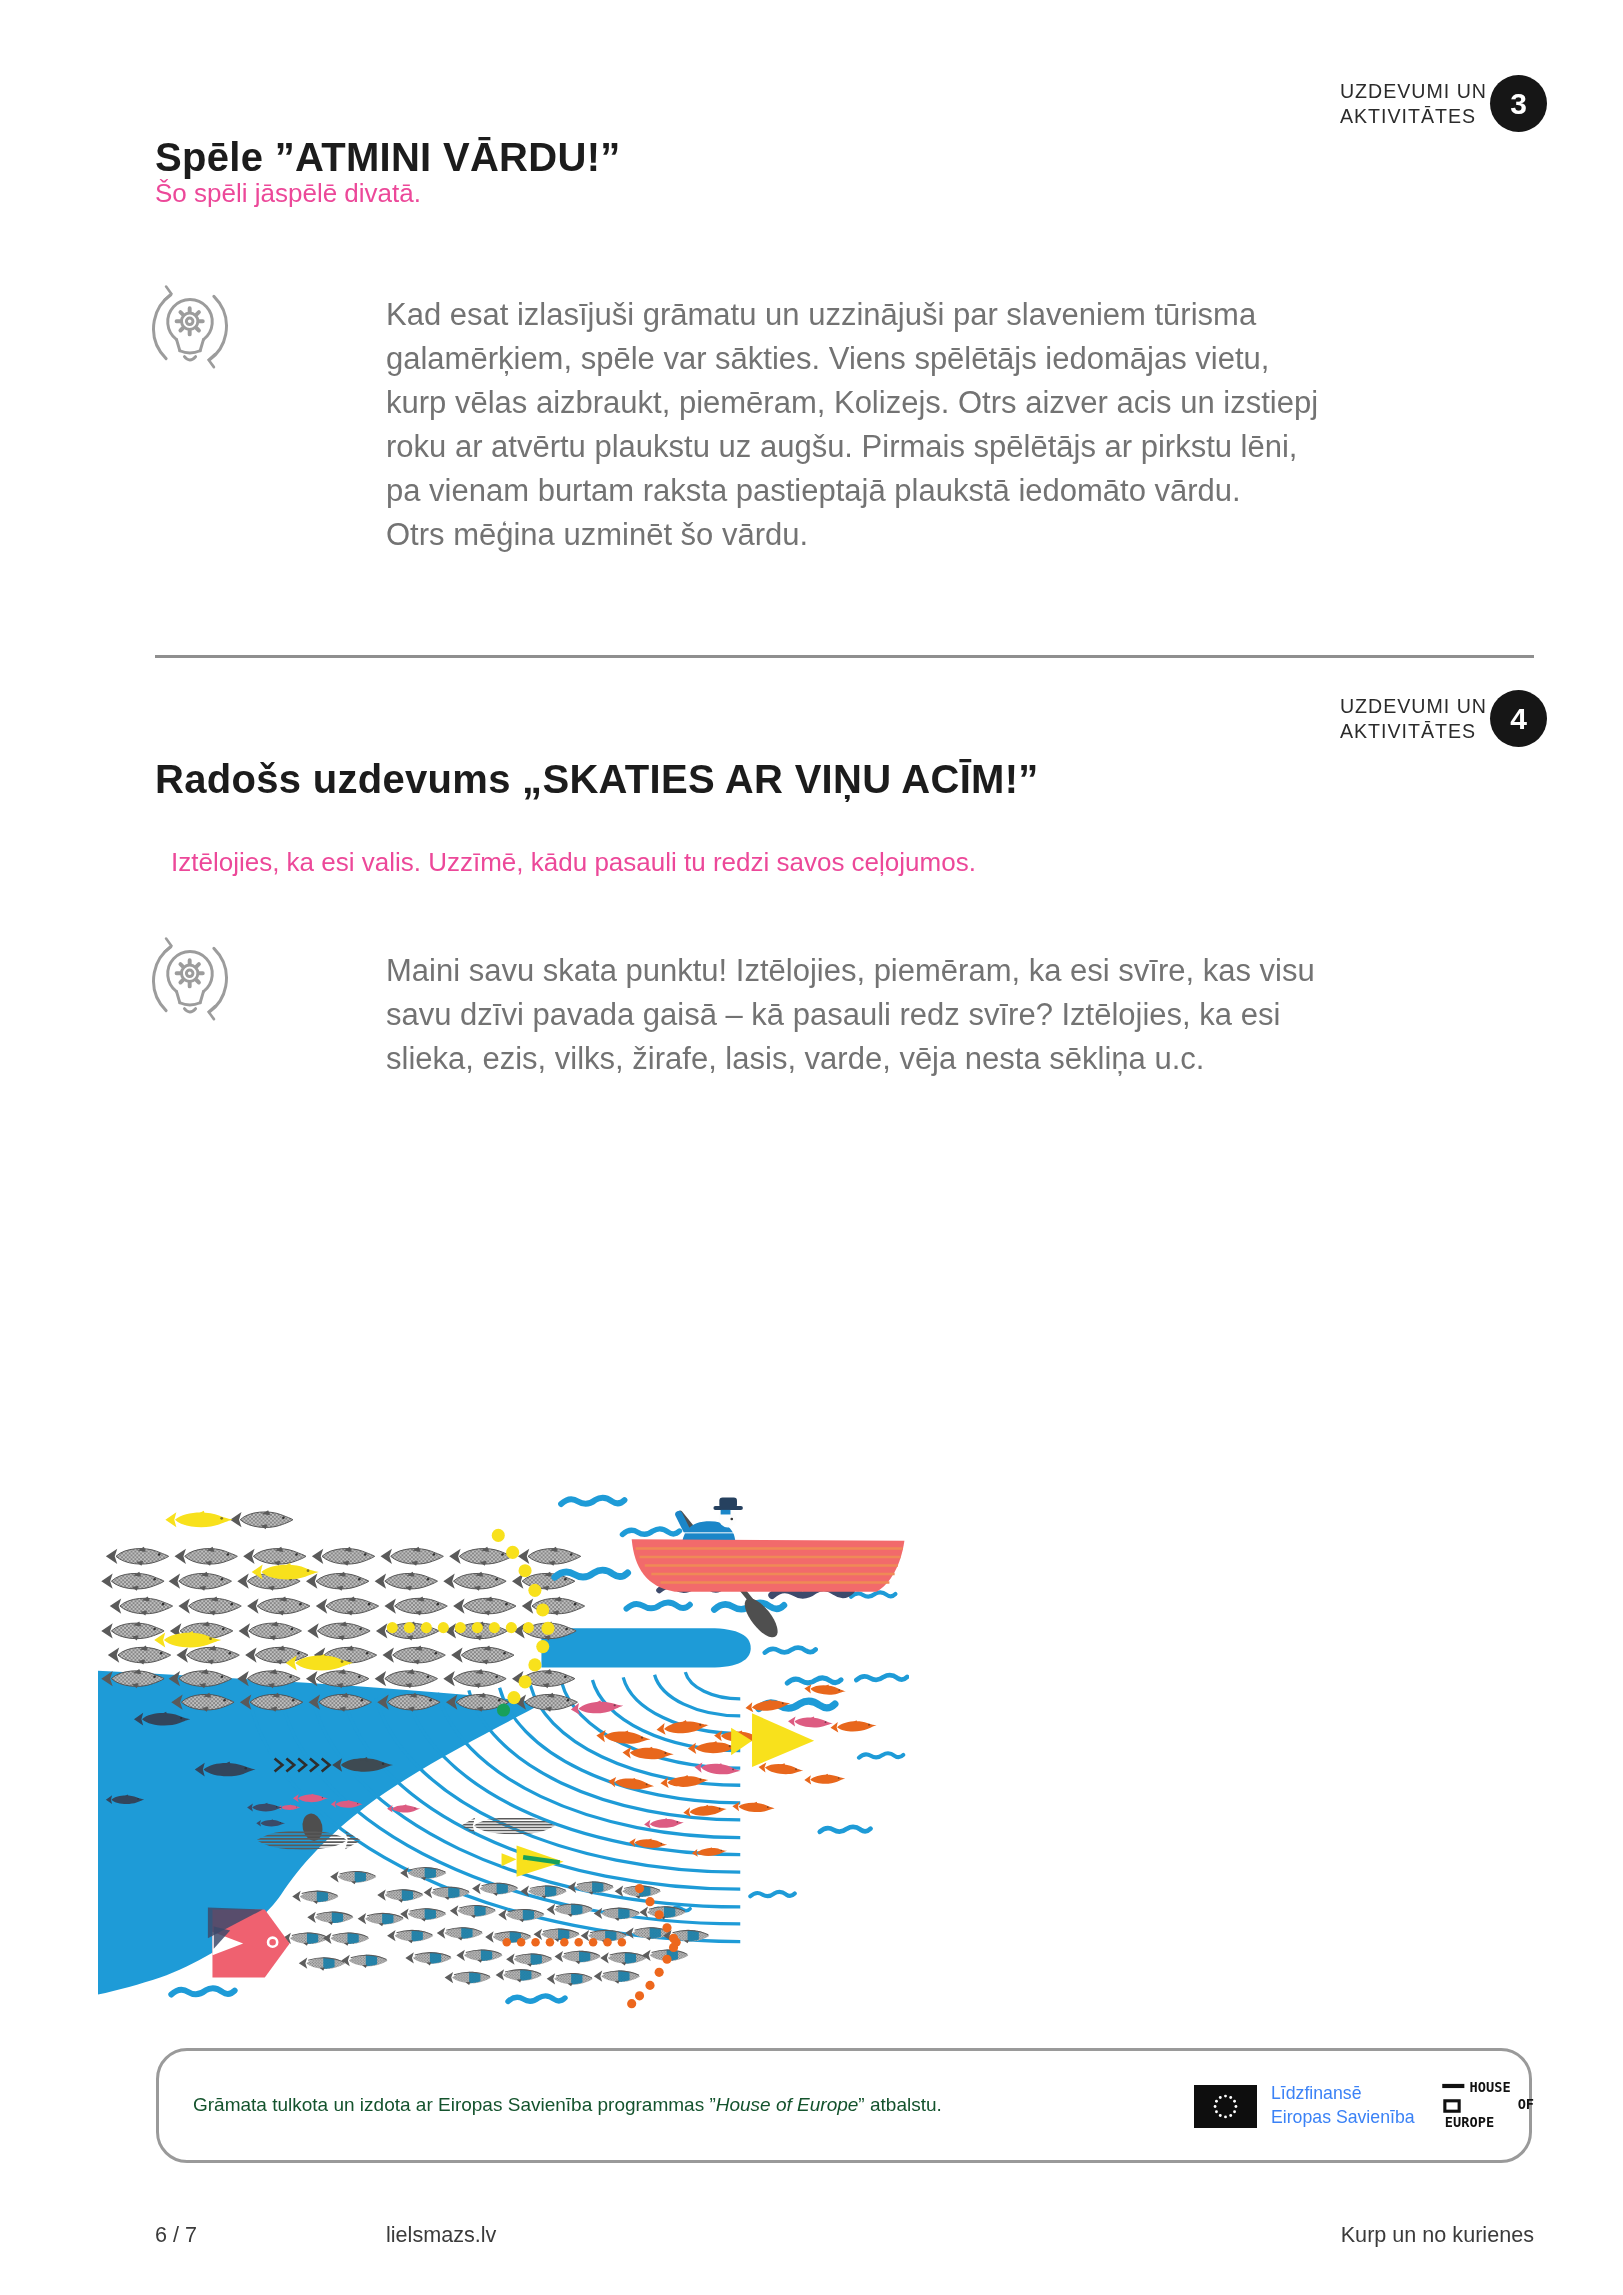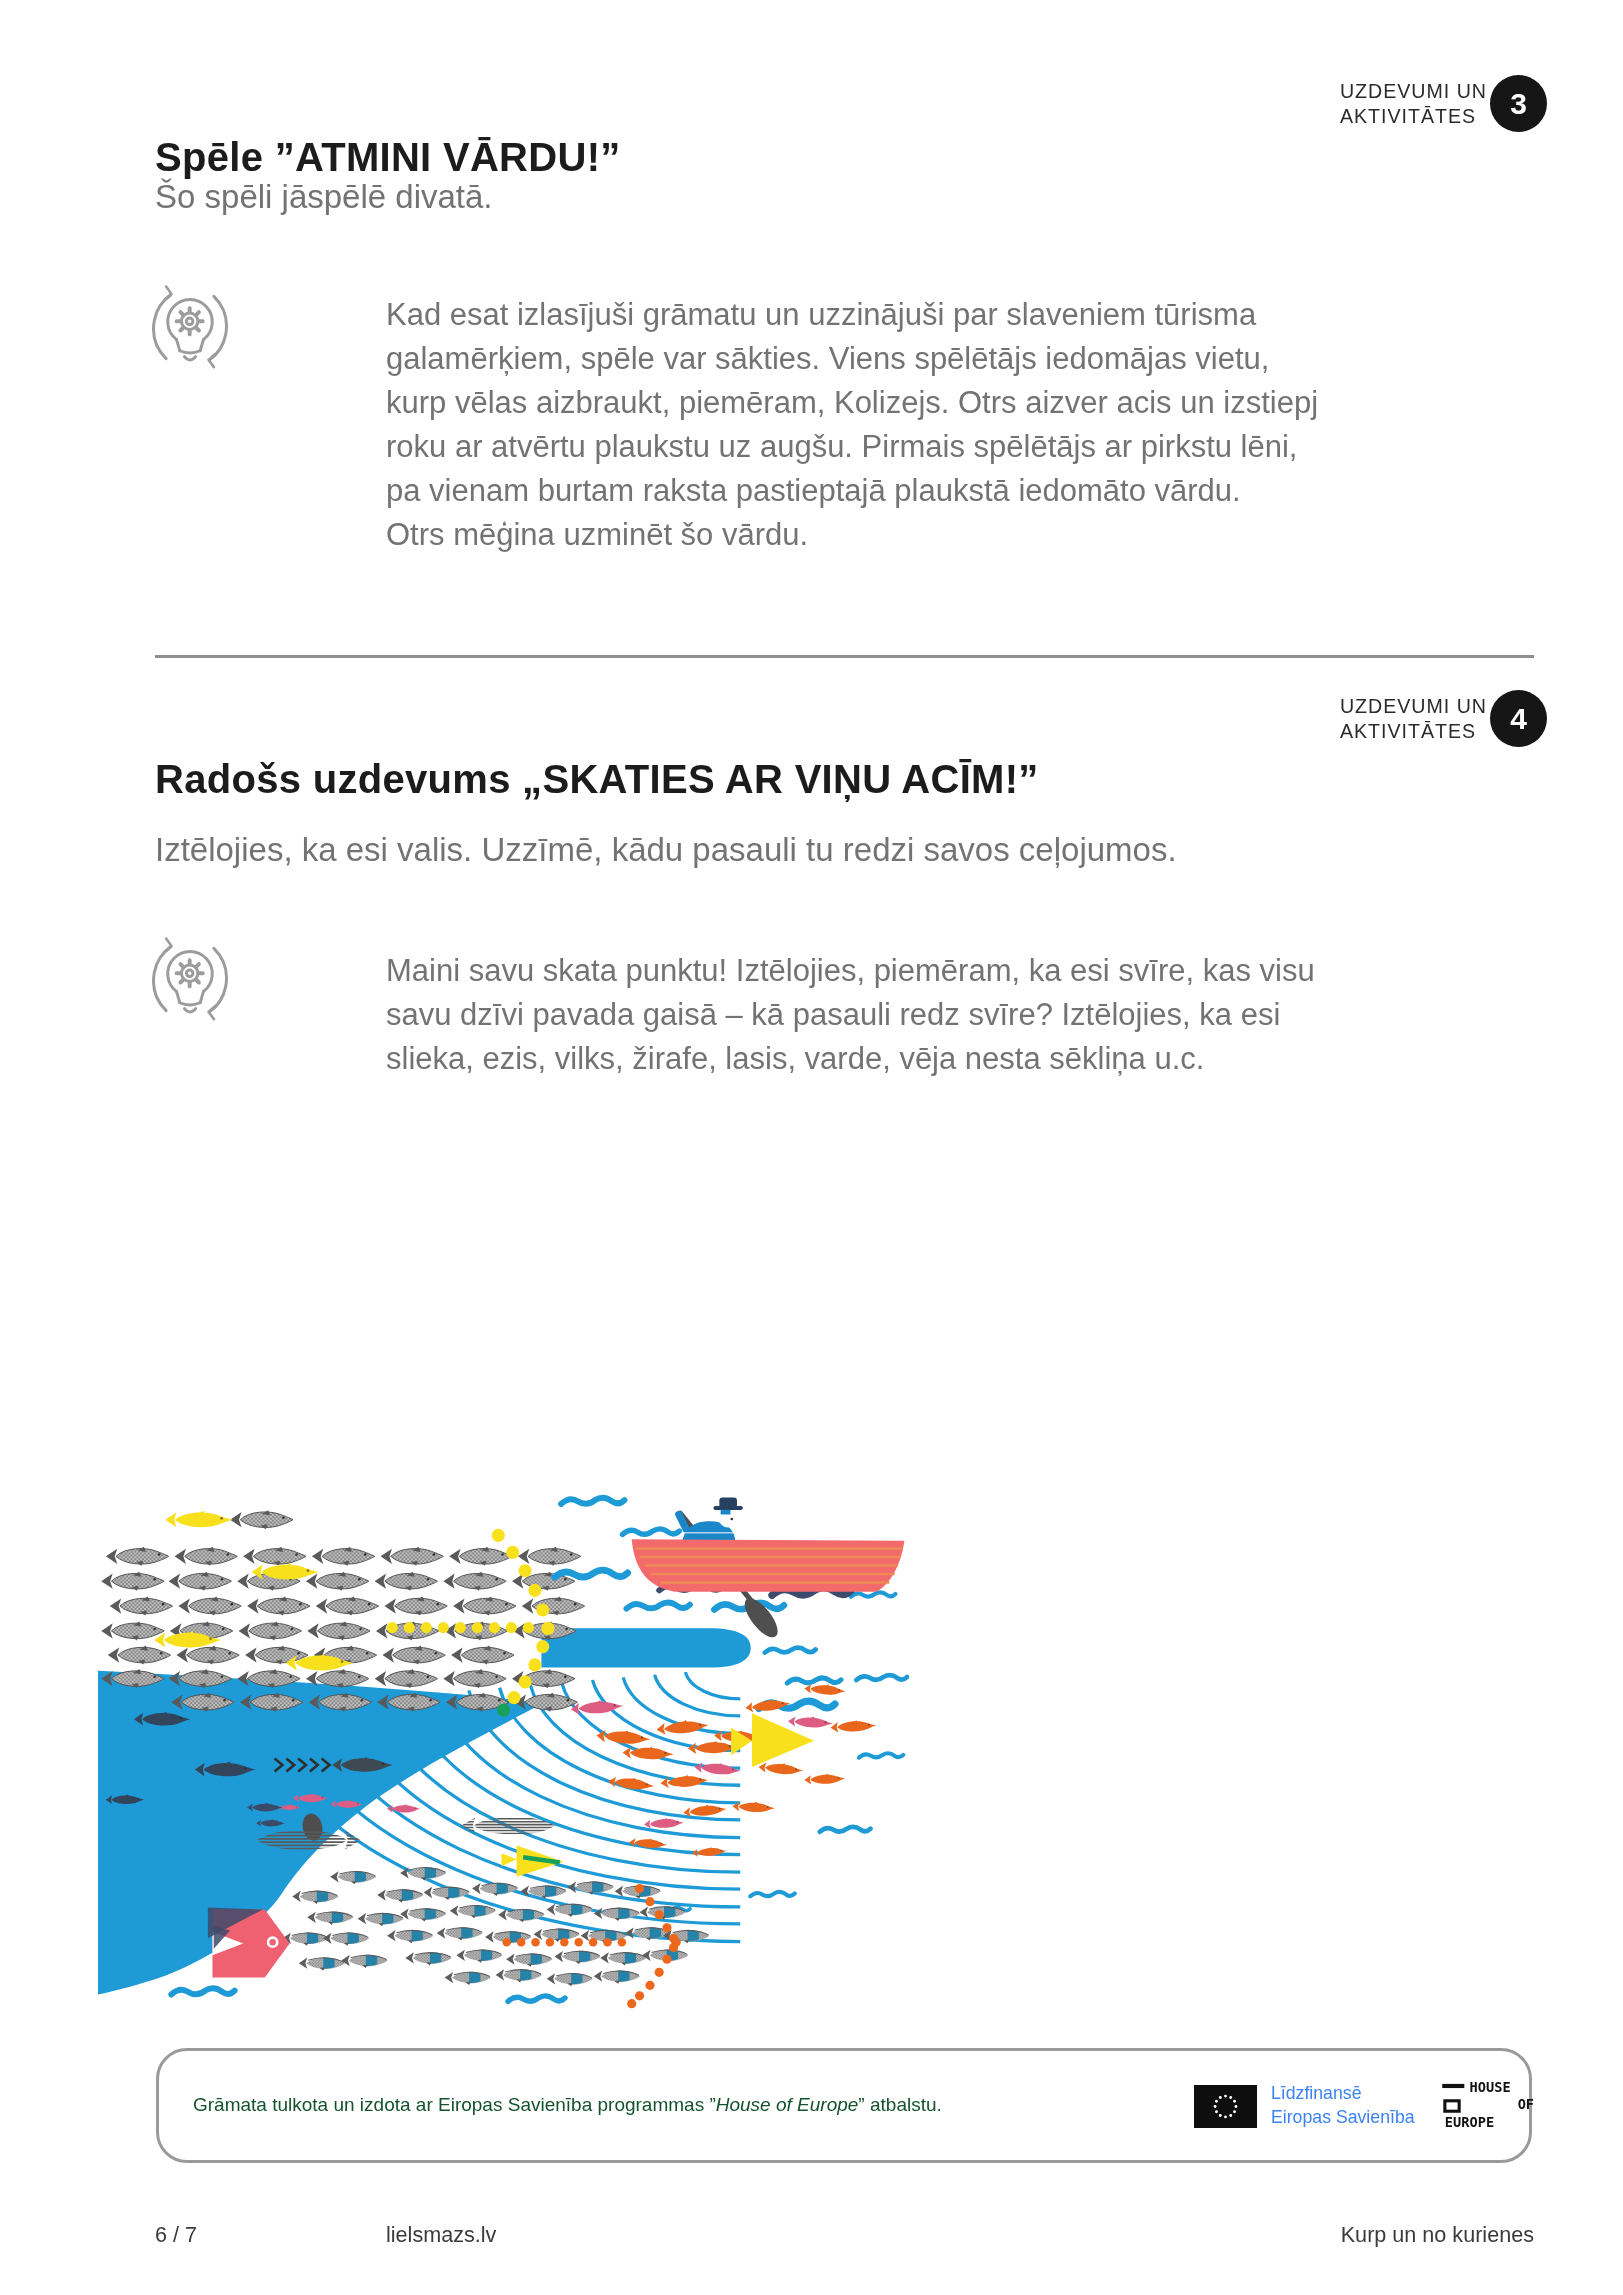--- a/index.html
+++ b/index.html
@@ -1,20 +1,20 @@
 <!DOCTYPE html>
 <html style="font-size:10.5px"><head>
 <meta charset="utf-8">
 <style>
   html,body{margin:0;padding:0;background:#e8e8e8}
   .page{position:relative;width:1623px;height:2295px;background:#ffffff;
         font-family:"Liberation Sans",sans-serif;overflow:hidden;margin:0 auto}
   .abs{position:absolute}
   .sec-title{font-size:40px;font-weight:bold;color:#1c1c1c;letter-spacing:0.3px;white-space:nowrap}
-  .lead{font-size:33px;color:#737373;white-space:nowrap}
+  .lead{font-size:26px;color:#ec4899;white-space:nowrap}
   .note-text{font-size:31px;line-height:44px;color:#737373}
   .badge{display:flex;align-items:center;gap:3px}
   .badge-lines{font-size:19.6px;line-height:25px;letter-spacing:1px;color:#2b2b2b;text-align:left}
   .badge-num{width:57px;height:57px;border-radius:50%;background:#161616;color:#fff;
              font-size:30px;font-weight:bold;display:flex;align-items:center;justify-content:center}
   .divider{height:3.3px;background:#8f8f8f}
   .creditbox{border:3.3px solid #9a9a9a;border-radius:31px}
   .credit-text{font-size:19px;color:#14532d;white-space:nowrap}
   .credit-text i{font-style:italic}
   .eu-flag{background:#0e0e0e}
@@ -65,21 +65,21 @@
   <div class="abs badge" style="top:690px;right:76px">
     <div class="badge-lines">
       <div>UZDEVUMI UN</div>
       <div>AKTIVITĀTES</div>
     </div>
     <div class="badge-num">4</div>
   </div>
 
   <h1 class="abs sec-title" style="left:155px;top:730px">Radošs uzdevums „SKATIES AR VIŅU ACĪM!”</h1>
 
-  <p class="abs lead" style="left:155px;top:831px;margin:0">Iztēlojies, ka esi valis. Uzzīmē, kādu pasauli tu redzi savos ceļojumos.</p>
+  <p class="abs lead" style="left:155px;top:831px;margin:16px">Iztēlojies, ka esi valis. Uzzīmē, kādu pasauli tu redzi savos ceļojumos.</p>
 
   <div class="abs" style="left:149px;top:932px;width:82px;height:95px">
     <svg viewBox="0 0 125 145" width="82" height="95" fill="none" stroke="#9c9c9c" stroke-width="4.5" stroke-linecap="round">
       <path d="M 26 120 C 10 104 4 84 8 62 C 11 46 20 32 33 23"></path>
       <path d="M 24 30 L 34 21 L 26 10" stroke-width="4"></path>
       <path d="M 99 25 C 115 41 121 61 117 83 C 114 99 105 113 92 122"></path>
       <path d="M 101 113 L 91 122 L 99 133" stroke-width="4"></path>
       <path d="M 42 91 A 34 34 0 1 1 83 91"></path>
       <path d="M 42 91 L 47 108 M 83 91 L 78 108"></path>
       <path d="M 47 108 Q 62 115 78 108"></path>

